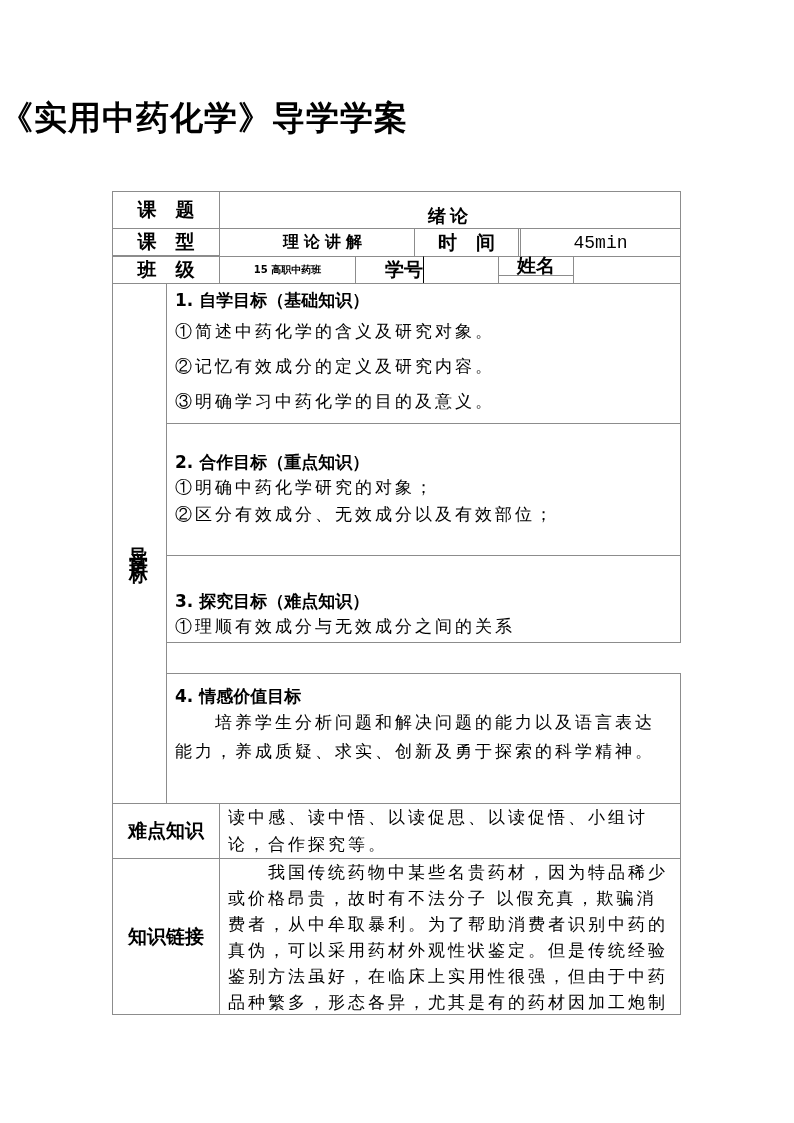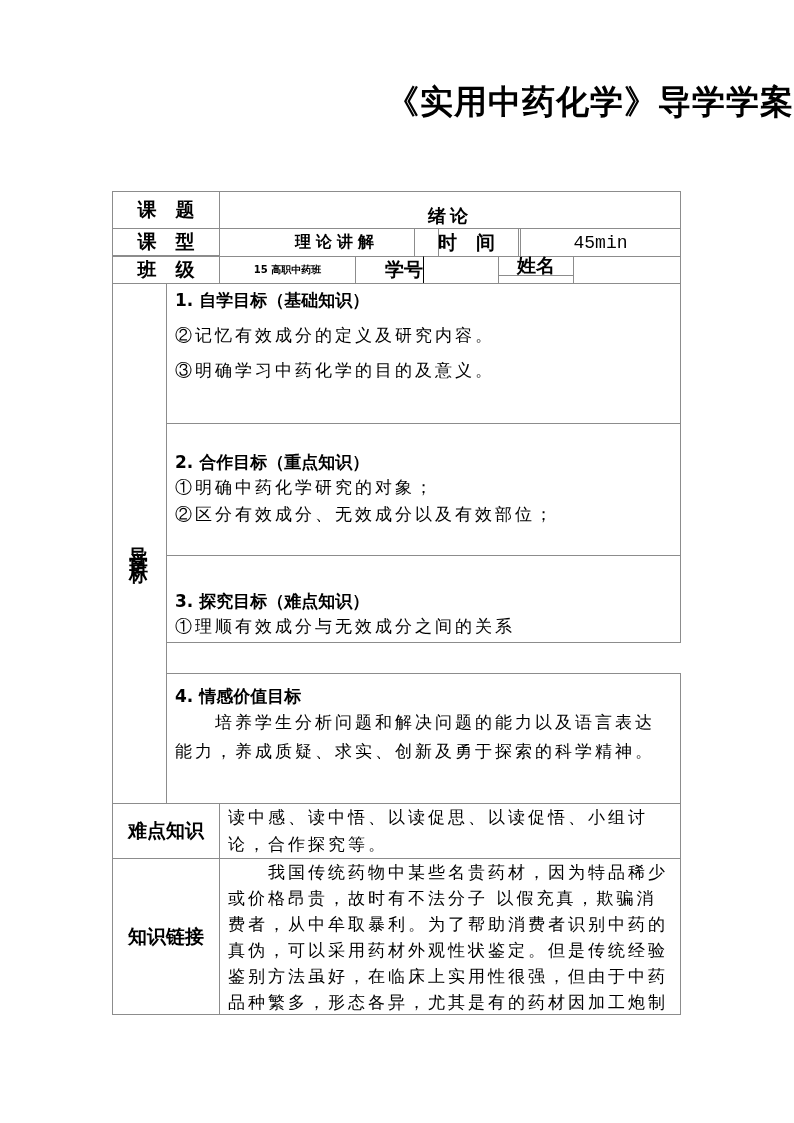--- a/index.html
+++ b/index.html
@@ -1,17 +1,17 @@
 <!DOCTYPE html>
 <html><head>
 <meta charset="utf-8">
 <style>
   html, body { margin: 0; padding: 0; background: #ffffff; }
   body { width: 794px; height: 1123px; position: relative; overflow: hidden; font-family: "DejaVu Sans", sans-serif; color: #000; }
-  .title { position: absolute; left: 0; top: 80px; width: 794px; text-align: right; font-size: 33px; font-weight: bold; letter-spacing: 1px; }
+  .title { position: absolute; left: 0; top: 96px; width: 794px; text-align: left; font-size: 33px; font-weight: bold; letter-spacing: 1px; }
   .cell { position: absolute; box-sizing: border-box; border: 1px solid #8c8c8c; }
   .center { display: flex; align-items: center; justify-content: center; }
   .lbl { font-size: 19px; font-weight: bold; }
   .hand { font-family: "DejaVu Serif", serif; }
   .small { font-size: 10px; font-weight: bold; }
   .sect { position: absolute; left: 8px; right: 8px; }
   .sect-h { font-size: 17px; font-weight: bold; line-height: 24px; }
   .item { font-family: "DejaVu Serif", serif; font-size: 17px; letter-spacing: 3px; }
   .para { font-family: "DejaVu Serif", serif; font-size: 17px; letter-spacing: 3px; line-height: 29px; }
   .vert { writing-mode: vertical-rl; text-orientation: upright; font-size: 19px; font-weight: bold; letter-spacing: 6px; }
@@ -24,21 +24,21 @@
 <div class="cell center lbl" style="left:112px;top:191px;width:108px;height:38px;">
     <span>课　题</span>
   </div>
 <div class="cell center hand" style="left:219px;top:191px;width:462px;height:38px;font-size:18px;font-weight:bold;letter-spacing:4px;align-items:flex-end;">
     <span>绪论</span>
   </div>
 
 <div class="cell center lbl" style="left:112px;top:228px;width:108px;height:28px;">
     <span>课　型</span>
   </div>
-<div class="cell center hand" style="left:219px;top:228px;width:220px;height:29px;font-size:16px;font-weight:bold;letter-spacing:5px;padding-left:16px;">
+<div class="cell center hand" style="left:219px;top:228px;width:196px;height:29px;font-size:16px;font-weight:bold;letter-spacing:5px;padding-left:16px;">
     <span>理论讲解</span>
   </div>
 <div class="cell center lbl" style="left:414px;top:228px;width:105px;height:29px;">
     <span>时　间</span>
   </div>
 <div class="cell center" style="left:520px;top:228px;width:161px;height:29px;font-family:'Liberation Mono',monospace;font-size:18px;">
     <span>45min</span>
   </div>
 
 <div class="cell center lbl" style="left:112px;top:256px;width:108px;height:28px;">
@@ -56,20 +56,21 @@
   </div>
 <div class="cell" style="left:573px;top:256px;width:108px;height:28px;"><span></span></div>
 
 <div class="cell center" style="left:112px;top:283px;width:55px;height:521px;">
     <span class="vert">导学目标</span>
   </div>
 
 <div class="cell" style="left:166px;top:283px;width:515px;height:141px;">
   <div class="sect" style="top:4px;">
     <div class="sect-h">1. 自学目标（基础知识）</div>
+    <div class="item" style="margin-top:8px;">①简述中药化学的含义及研究对象。</div>
     <div class="item" style="margin-top:12px;">②记忆有效成分的定义及研究内容。</div>
     <div class="item" style="margin-top:12px;">③明确学习中药化学的目的及意义。</div>
   </div>
 </div>
 
 <div class="cell" style="left:166px;top:423px;width:515px;height:133px;">
   <div class="sect" style="top:26px;">
     <div class="sect-h">2. 合作目标（重点知识）</div>
     <div class="item" style="margin-top:2px;">①明确中药化学研究的对象；</div>
     <div class="item" style="margin-top:4px;">②区分有效成分、无效成分以及有效部位；</div>

